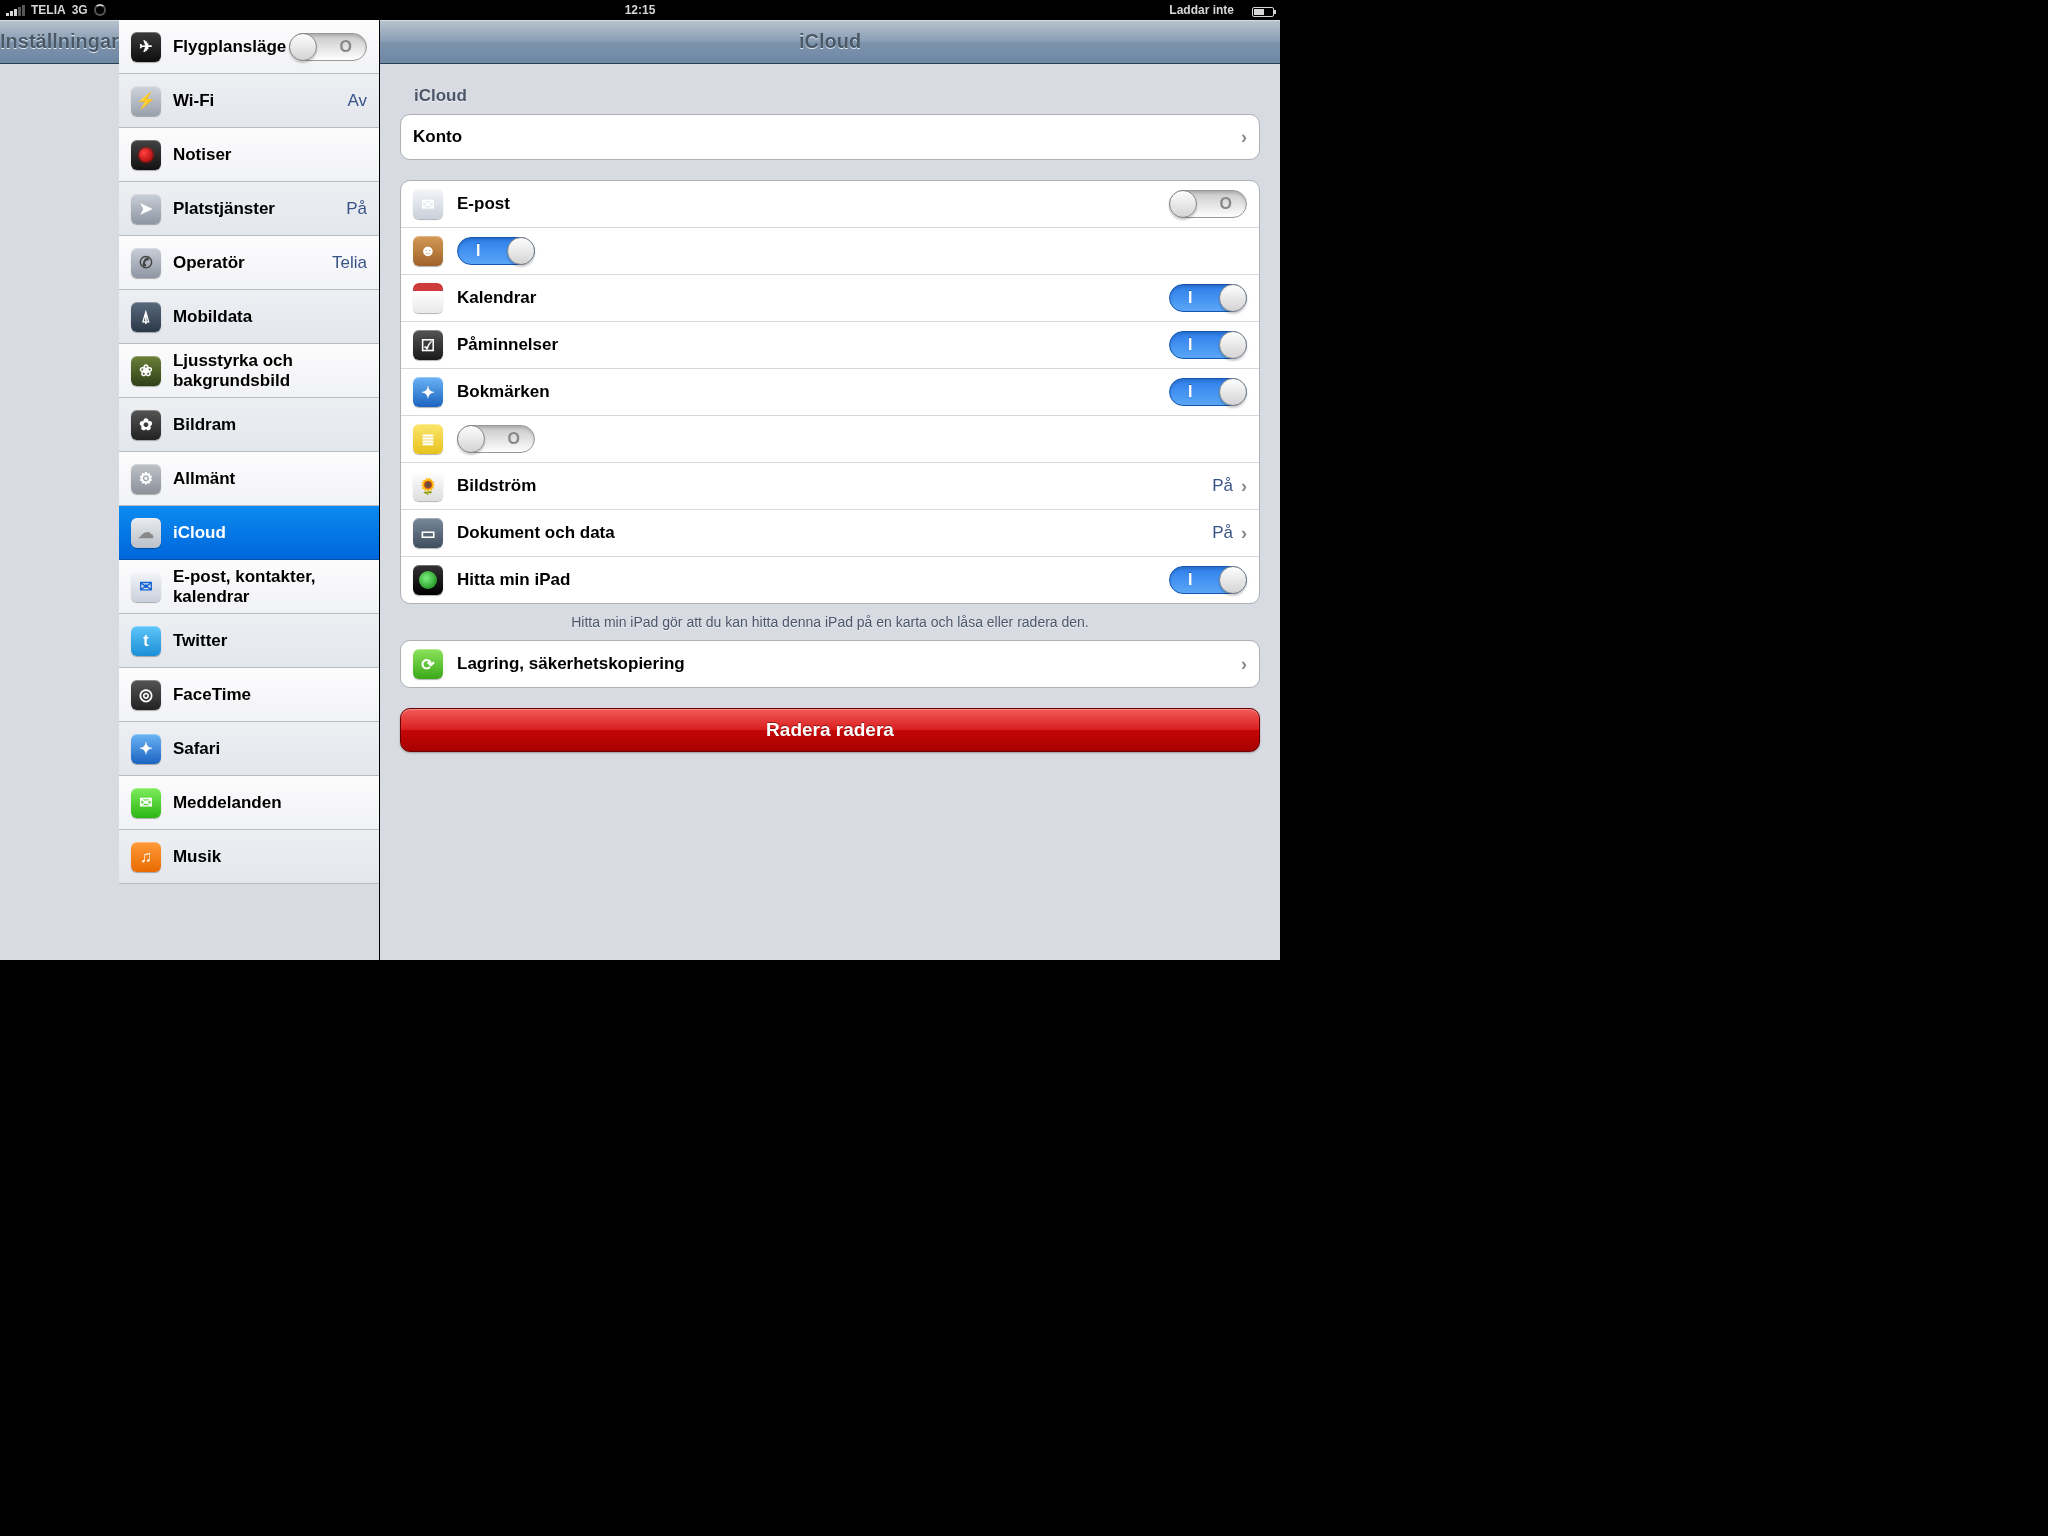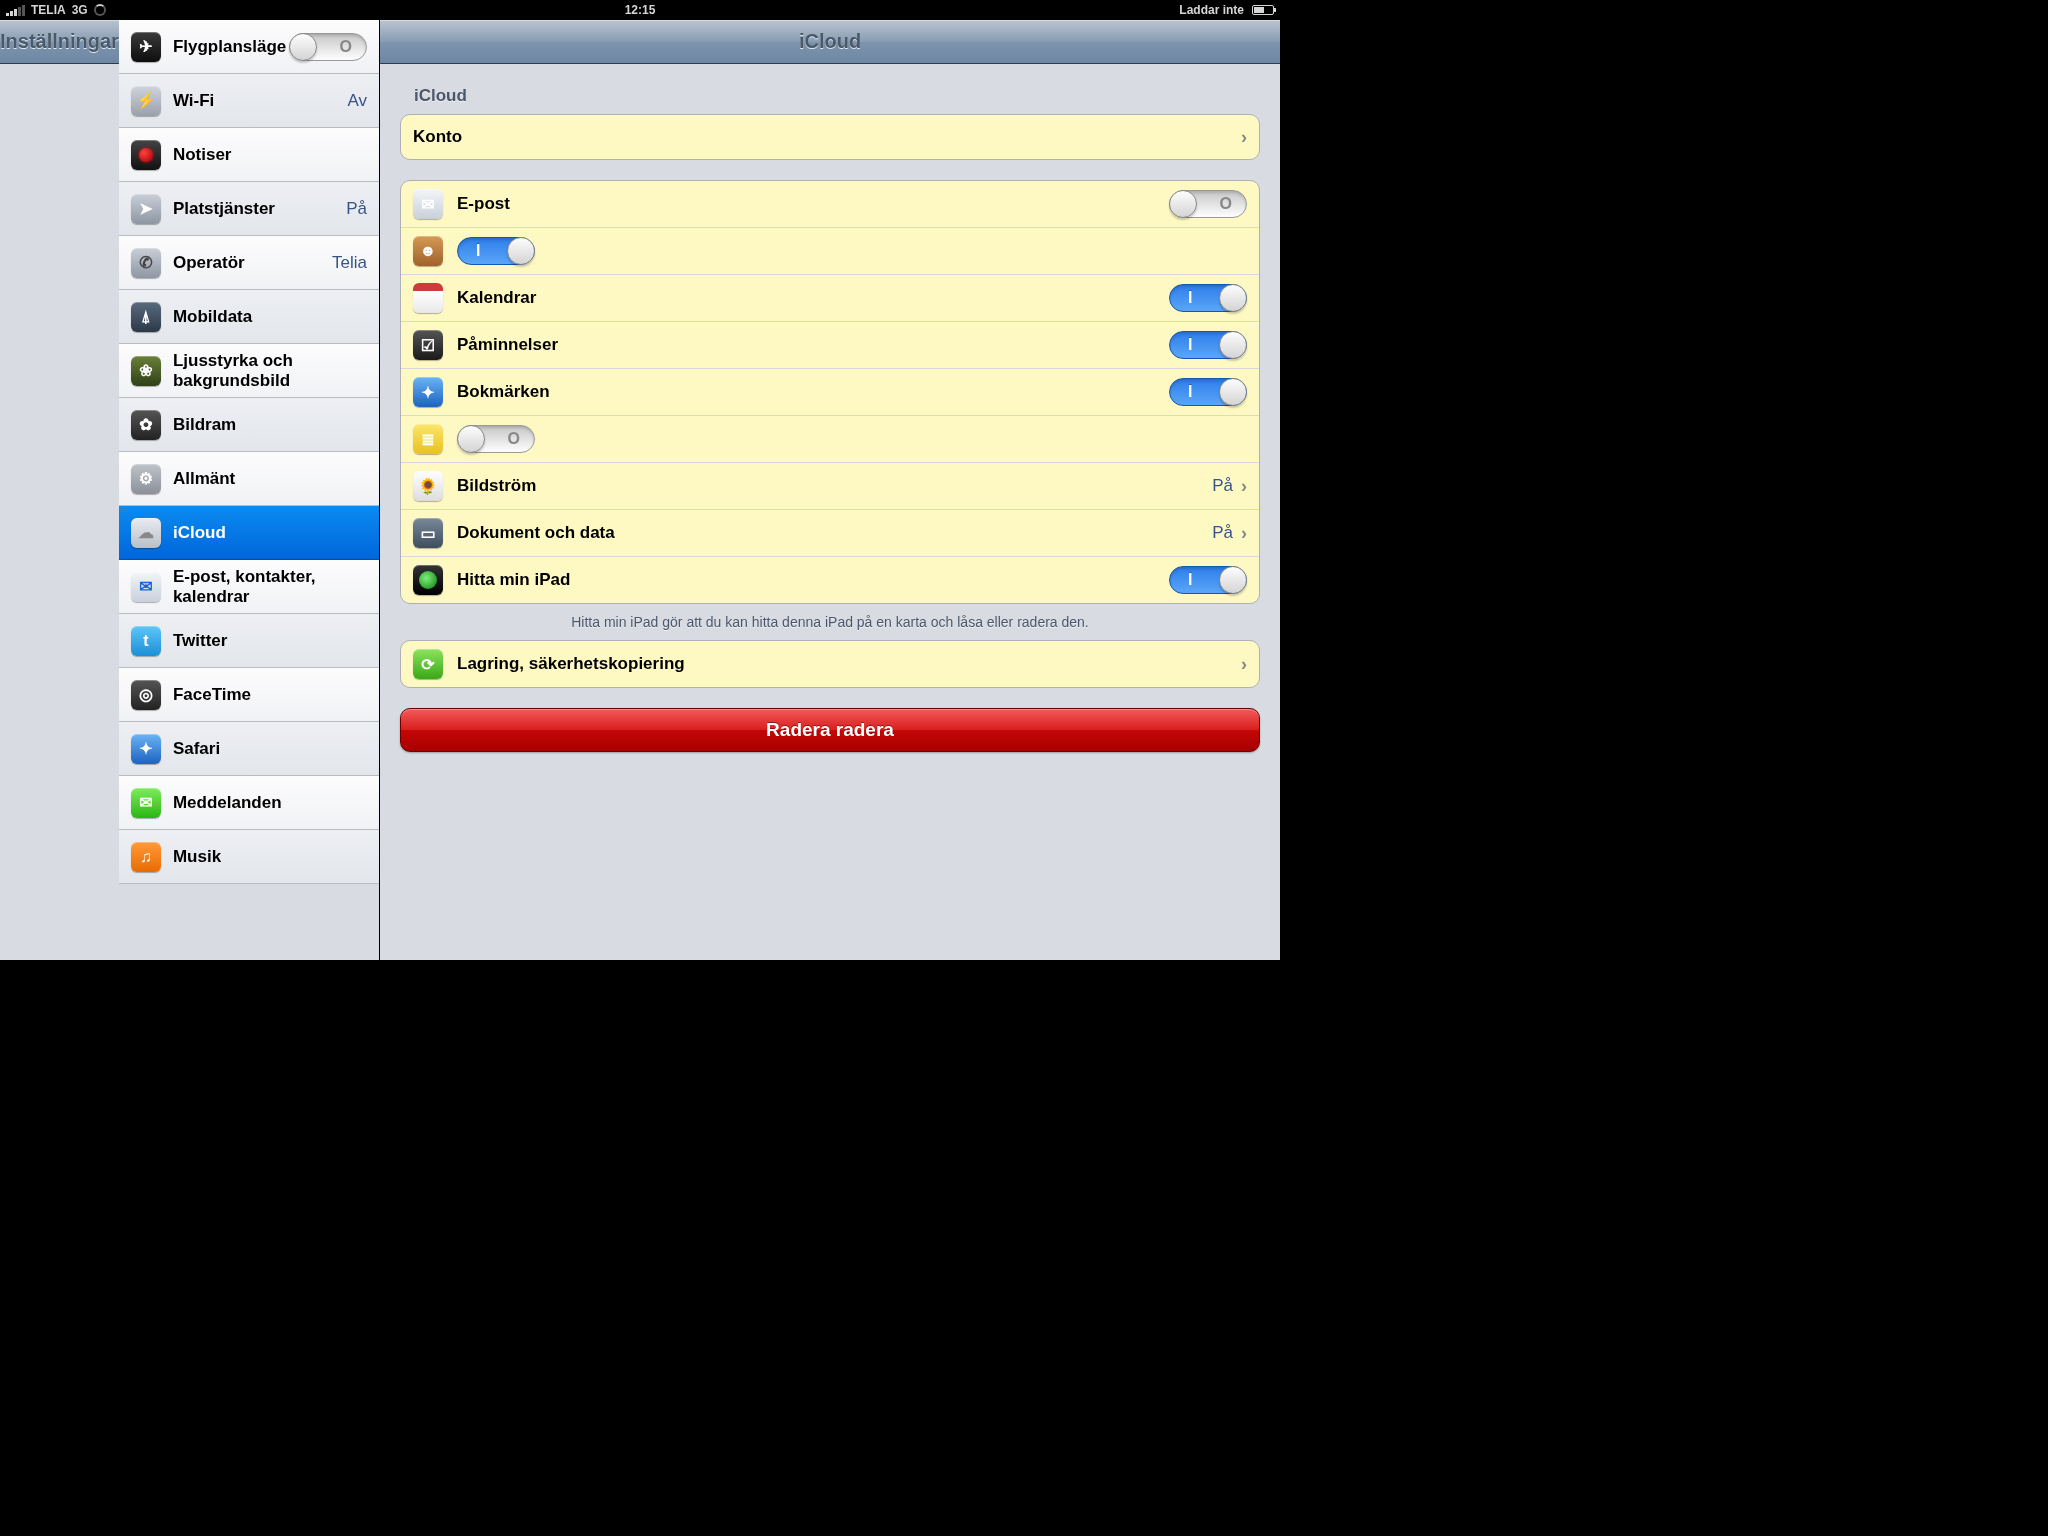--- a/index.html
+++ b/index.html
@@ -2,21 +2,21 @@
 <html><head>
 <meta charset="utf-8">
 <style>
 html,body{margin:0;padding:0;width:1280px;height:960px;font-family:"Helvetica Neue",Helvetica,Arial,sans-serif;background:#000;overflow:hidden;-webkit-font-smoothing:antialiased}
 *{box-sizing:border-box}
 
 
 .status-bar{height:20px;background:#000;color:#d6d6d6;display:flex;align-items:center;font-size:12px;font-weight:bold;padding:0 6px;position:relative}
 .status-left{display:flex;align-items:center;gap:6px}
 .status-center{position:absolute;left:50%;transform:translateX(-50%)}
-.status-right{margin-left:auto;display:flex;align-items:center;gap:8px}
+.status-right{margin-left:auto;display:flex;align-items:flex-end;gap:18px}
 .signal-bars{display:flex;align-items:flex-end;gap:1px}
 .signal-bars span{width:3px;background:#d6d6d6;display:block}
 .signal-bars span:nth-child(1){height:3px}.signal-bars span:nth-child(2){height:5px}.signal-bars span:nth-child(3){height:7px}.signal-bars span:nth-child(4){height:9px;background:#555}.signal-bars span:nth-child(5){height:11px;background:#555}
 .spinner{width:12px;height:12px;border:2px solid #555;border-top-color:#ccc;border-radius:50%}
 .battery{width:22px;height:10px;border:1px solid #d6d6d6;border-radius:2px;position:relative}
 .battery:after{content:"";position:absolute;right:-3px;top:2px;width:2px;height:4px;background:#d6d6d6}
 .battery-fill{position:absolute;left:1px;top:1px;bottom:1px;width:10px;background:#d6d6d6}
 
 
 .app{display:flex;height:940px}
@@ -42,21 +42,21 @@
 .tog .knob{width:28px;height:28px;border-radius:50%;background:linear-gradient(#fdfdfd,#d4d4d4);position:absolute;top:-1px;border:1px solid #888;box-shadow:0 2px 2px rgba(0,0,0,.2)}
 .tog.off .knob{left:-1px}
 .tog.off:after{content:"O";position:absolute;right:14px;top:4px;color:#888;font-weight:bold;font-size:16px}
 .tog.on{background:linear-gradient(#2d7eeb,#5aa6f7);border-color:#1557b0}
 .tog.on .knob{right:-1px}
 .tog.on:before{content:"I";position:absolute;left:18px;top:4px;color:#fff;font-weight:bold;font-size:16px;text-shadow:0 -1px 0 rgba(0,0,0,.3)}
 
 
 .detail-scroll{flex:1;overflow-y:auto;padding:0 20px 20px}
 .group-header{font-size:17px;font-weight:bold;color:#4c566a;text-shadow:0 1px 0 #eef0f3;padding:22px 14px 8px}
-.group{background:#fef9c3;border:1px solid #aeb0b5;border-radius:10px;overflow:hidden}
+.group{background:#ffffff;border:1px solid #aeb0b5;border-radius:10px;overflow:hidden}
 .cell{min-height:44px;display:flex;align-items:center;padding:8px 12px;border-bottom:1px solid #d6d8dc;font-size:17px;font-weight:bold;color:#000}
 .cell:last-child{border-bottom:none}
 .cell .ci{width:30px;height:30px;margin-right:14px;border-radius:6px;flex-shrink:0;display:flex;align-items:center;justify-content:center;font-size:16px;color:#fff;box-shadow:0 1px 1px rgba(0,0,0,.3),inset 0 1px 0 rgba(255,255,255,.3)}
 .cell .cl{flex:1}
 .cell .cv{color:#385487;font-weight:normal;margin-right:8px}
 .chev{color:#888;font-size:18px;font-weight:bold}
 .footer-text{text-align:center;color:#4c566a;font-size:14px;text-shadow:0 1px 0 #eef0f3;padding:10px 20px}
 
 .delete-btn{margin-top:20px;height:44px;border-radius:10px;background:linear-gradient(#f35a5a,#d91e1e 50%,#c40606 51%,#a70000);border:1px solid #6b0000;color:#fff;font-size:19px;font-weight:bold;display:flex;align-items:center;justify-content:center;text-shadow:0 -1px 0 rgba(0,0,0,.4);box-shadow:inset 0 1px 0 rgba(255,255,255,.3),0 1px 2px rgba(0,0,0,.3)}
 

